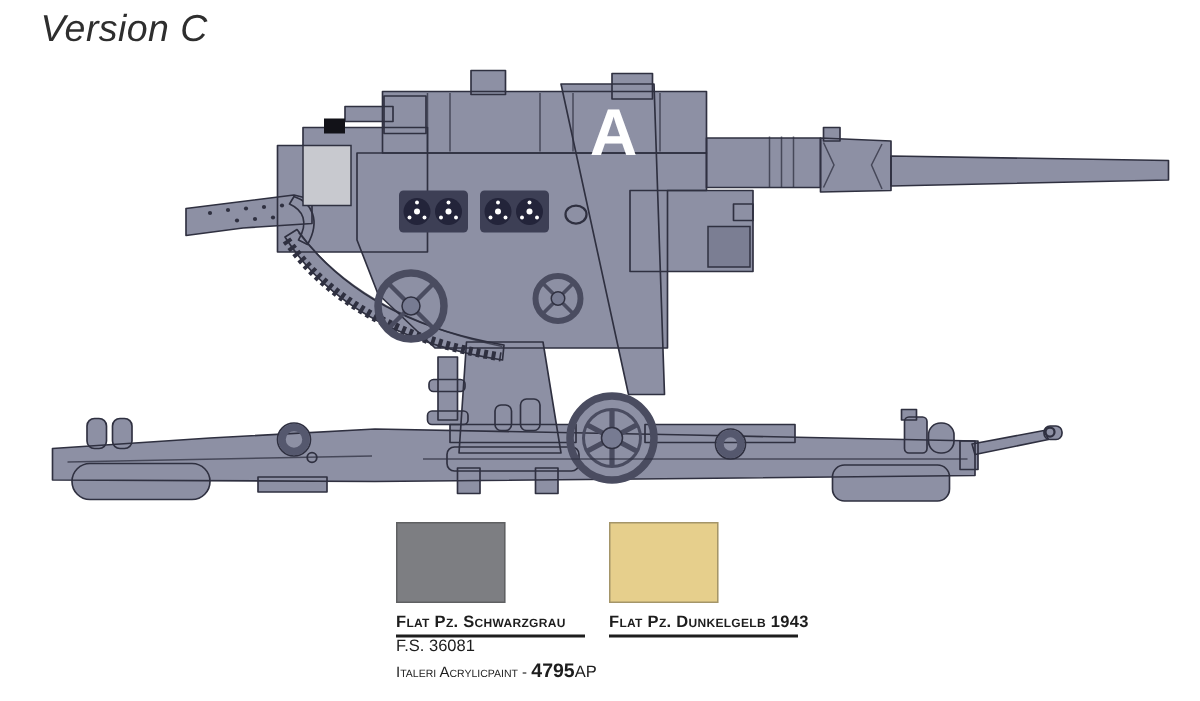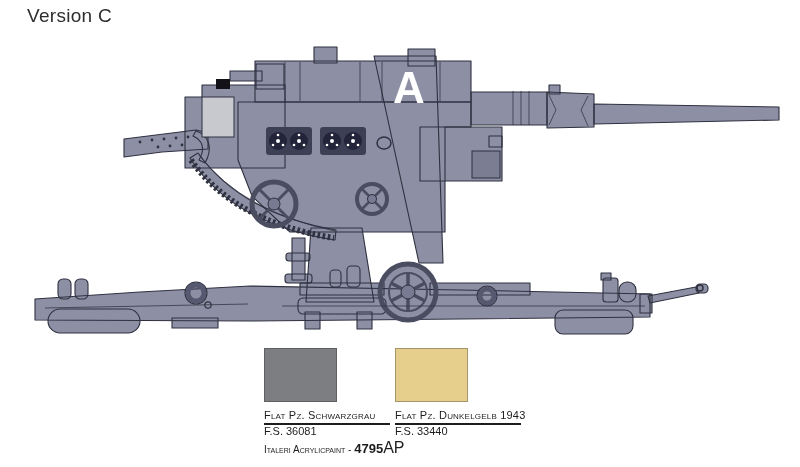--- a/index.html
+++ b/index.html
@@ -2,49 +2,49 @@
 <html style="--camo-gray: #8d90a4; --camo-tan: #ebdca1; --outline: #2f3040; --panel-light: #c8c9cf; --marking-white: #ffffff; --swatch-gray: #7d7e82; --swatch-tan: #e6cf8c; --text: #1d1d1d;"><head>
 <meta charset="utf-8">
 <style>
   html,body{margin:0;padding:0;background:#ffffff;}
   #stage{
     position:relative;width:800px;height:467px;background:#ffffff;overflow:hidden;
     font-family:"Liberation Sans", sans-serif;
   }
   #version-title{
     position:absolute;left:27px;top:5px;
-    font-size:19px;font-weight:500;color:#2e2e2e;letter-spacing:.3px;
+    font-size:25px;font-style:italic;font-weight:500;color:#2e2e2e;letter-spacing:.3px;
   }
   #gun-svg{position:absolute;left:0;top:0;}
   
   .base-fill{fill:var(--camo-gray);}
   .outline-pass{fill:none;stroke:var(--outline);stroke-width:1.1;stroke-linejoin:round;}
   .camo{fill:var(--camo-tan);}
   .panel{fill:var(--panel-light);stroke:var(--outline);stroke-width:1;}
   .det-line{stroke:var(--outline);stroke-width:1;fill:none;opacity:.75;}
   .det-dark{fill:#3d3f55;}
   .wheel-rim{fill:none;stroke:#4a4c60;}
   .hub{fill:#777b92;stroke:var(--outline);stroke-width:1;}
   .teeth{fill:none;stroke:var(--outline);stroke-width:6;stroke-dasharray:2.6 2.6;}
   .marking{fill:var(--marking-white);font-family:"Liberation Sans",sans-serif;font-weight:bold;font-size:44px;}
   
   .paint-col{position:absolute;top:348px;width:126px;color:var(--text);}
   #paint-col-0{left:264px;}
-  #paint-col-1{left:395px;}
+  #paint-col-1{left:406px;}
   .swatch{width:73px;height:54px;border:1px solid rgba(40,40,40,.35);box-sizing:border-box;}
   #paint-col-0 .swatch{background:var(--swatch-gray);}
   #paint-col-1 .swatch{background:var(--swatch-tan);}
   .paint-name{
-    margin-top:7px;font-weight:normal;font-variant:small-caps;font-size:11px;letter-spacing:.2px;
+    margin-top:7px;font-weight:bold;font-variant:small-caps;font-size:11px;letter-spacing:.2px;
     border-bottom:2px solid #1d1d1d;padding-bottom:2px;white-space:nowrap;
   }
   .paint-fs{margin-top:0;font-size:11px;}
   .paint-brand{margin-top:2px;font-variant:small-caps;font-size:10px;white-space:nowrap;}
   .paint-code{font-weight:bold;font-size:13px;font-variant:normal;}
-  .paint-suffix{font-size:16px;font-variant:normal;}
+  .paint-suffix{font-size:11px;font-variant:normal;}
 </style>
 </head>
 <body>
 
 <div id="stage">
 
   <div id="version-title">Version C</div>
 
   <svg id="gun-svg" width="800" height="467" viewBox="0 0 800 467" xmlns="http://www.w3.org/2000/svg">
     <defs>
@@ -234,16 +234,15 @@
     <div class="paint-fs">F.S. 36081</div>
     <div class="paint-brand">
       <span>Italeri Acrylicpaint -</span>
       <span class="paint-code">4795</span><span class="paint-suffix">AP</span>
     </div>
   </div>
 
   <div class="paint-col" id="paint-col-1">
     <div class="swatch"></div>
     <div class="paint-name">Flat Pz. Dunkelgelb 1943</div>
-    <div class="paint-fs">F.S. 33440</div>
   </div>
 
 </div>
 
 </body></html>

